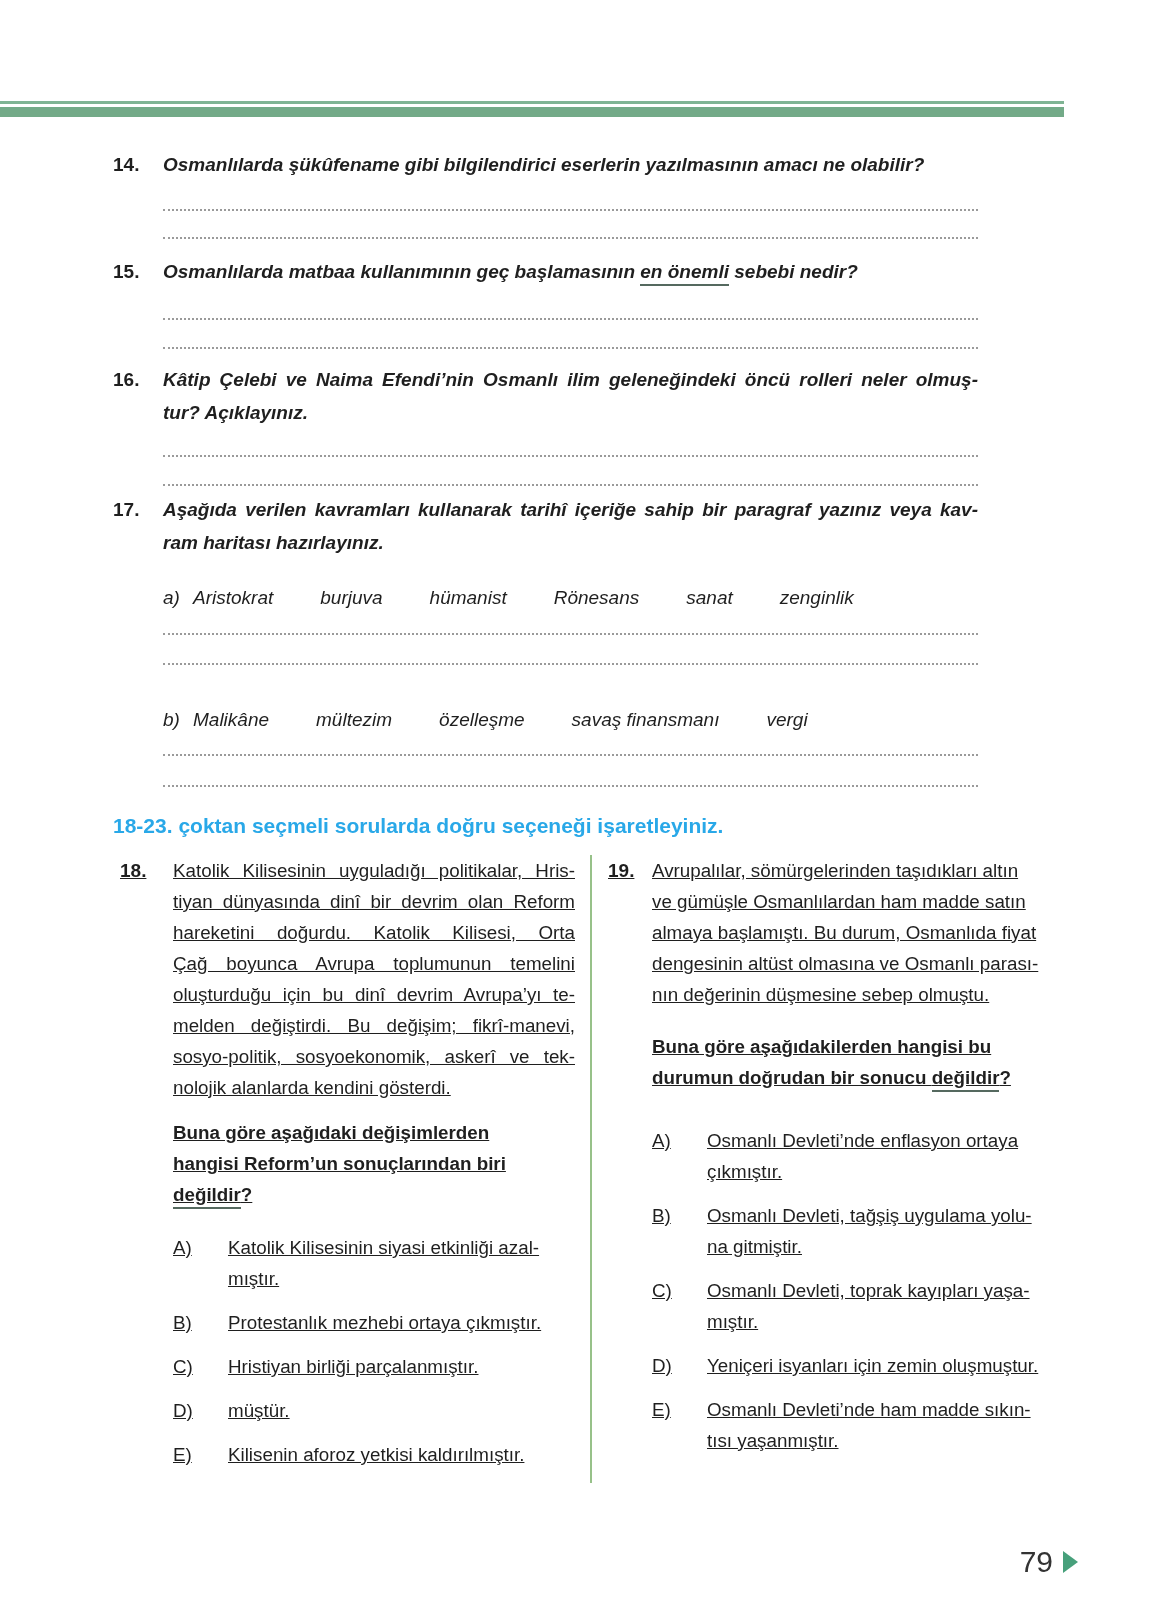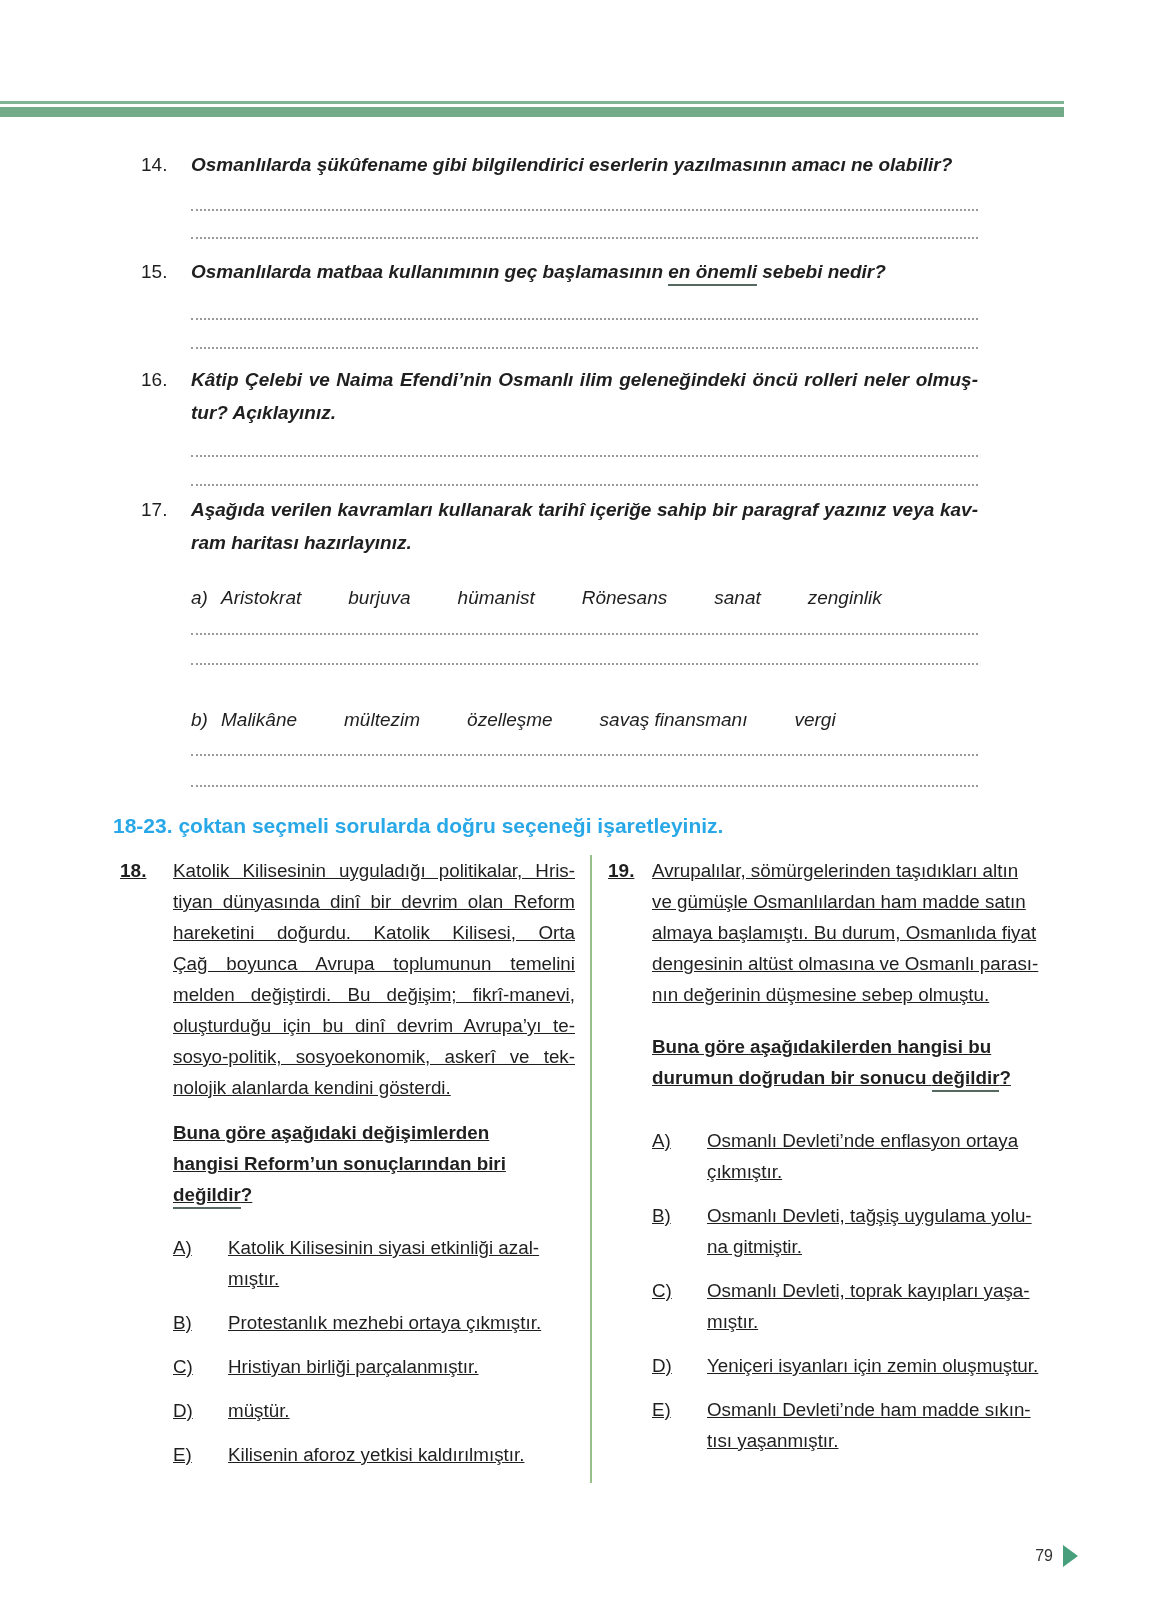--- a/index.html
+++ b/index.html
@@ -11,21 +11,21 @@
   html,body{width:1152px; height:1624px;}
   body{
     position:relative; background:#ffffff; overflow:hidden;
     font-family:"Liberation Sans", sans-serif; color:var(--text_dark);
   }
   .bar-thin{position:absolute; top:101px; left:0; width:1064px; height:3px; background:var(--bar_green_light);}
   .bar-thick{position:absolute; top:107px; left:0; width:1064px; height:10px; background:var(--bar_green);}
 
   .sec1{position:absolute; top:152px; left:113px; width:865px;}
   .q{display:flex;}
-  .qnum{width:50px; flex-shrink:0; font-weight:400; font-size:19px; line-height:26px;margin-left:28px;}
+  .qnum{width:50px; flex-shrink:0; font-weight:700; font-size:19px; line-height:26px;}
   .qbody{flex:1; min-width:0;font-style:italic;}
   .qtext{font-weight:700; font-size:19px; line-height:26px; white-space:nowrap;}
   .ml .qtext{line-height:33px;}
   .jline{text-align:justify; text-align-last:justify;}
   .dot{height:0; border-bottom:2px dotted var(--dotline_gray);}
   .uword{border-bottom:2.5px solid var(--underline_gray); padding-bottom:2px;margin-top:20px;}
   .crow{display:flex; font-size:19px; line-height:26px; white-space:nowrap;}
   .clabel{width:30px; flex-shrink:0;}
   .cwords{display:flex; column-gap:30px;gap:47px;}
 
@@ -46,21 +46,21 @@
   .col-right .stem{margin-top:21px;}
   .stem .pline{white-space:nowrap;}
   .opts{margin-top:22px;}
   .col-right .opts{margin-top:32px;}
   .opt{display:flex; margin-bottom:13px;}
   .optletter{width:55px; flex-shrink:0;}
   .opttext{flex:1; min-width:0;}
   .opttext div{white-space:nowrap;}
 
   .footer{position:absolute; top:1545px; left:0; width:1078px; display:flex; justify-content:flex-end; align-items:center; gap:10px;}
-  .pagenum{font-size:16px; color:#333;}
+  .pagenum{font-size:30px; color:#333;}
   .tri{width:0; height:0; border-left:15px solid var(--arrow_green); border-top:11px solid transparent; border-bottom:11px solid transparent;}
 </style>
 </head>
 <body>
 
 <div class="bar-thin"></div>
 <div class="bar-thick"></div>
 
 <div class="sec1">
 
@@ -134,22 +134,22 @@
 
   <div class="col-left">
     <div class="mcq">
       <div class="mcnum">18.</div>
       <div class="mcbody">
         <div>
           <div class="pline jline">Katolik Kilisesinin uyguladığı politikalar, Hris-</div>
           <div class="pline jline">tiyan dünyasında dinî bir devrim olan Reform</div>
           <div class="pline jline">hareketini doğurdu. Katolik Kilisesi, Orta</div>
           <div class="pline jline">Çağ boyunca Avrupa toplumunun temelini</div>
+          <div class="pline jline">oluşturduğu için bu dinî devrim Avrupa’yı te-</div>
           <div class="pline jline">melden değiştirdi. Bu değişim; fikrî-manevi,</div>
-          <div class="pline jline">oluşturduğu için bu dinî devrim Avrupa’yı te-</div>
           <div class="pline jline">sosyo-politik, sosyoekonomik, askerî ve tek-</div>
           <div class="pline">nolojik alanlarda kendini gösterdi.</div>
         </div>
         <div class="stem">
           <div class="pline">Buna göre aşağıdaki değişimlerden</div>
           <div class="pline">hangisi Reform’un sonuçlarından biri</div>
           <div class="pline"><span class="uword">değildir</span><span>?</span></div>
         </div>
         <div class="opts">
           <div class="opt">

